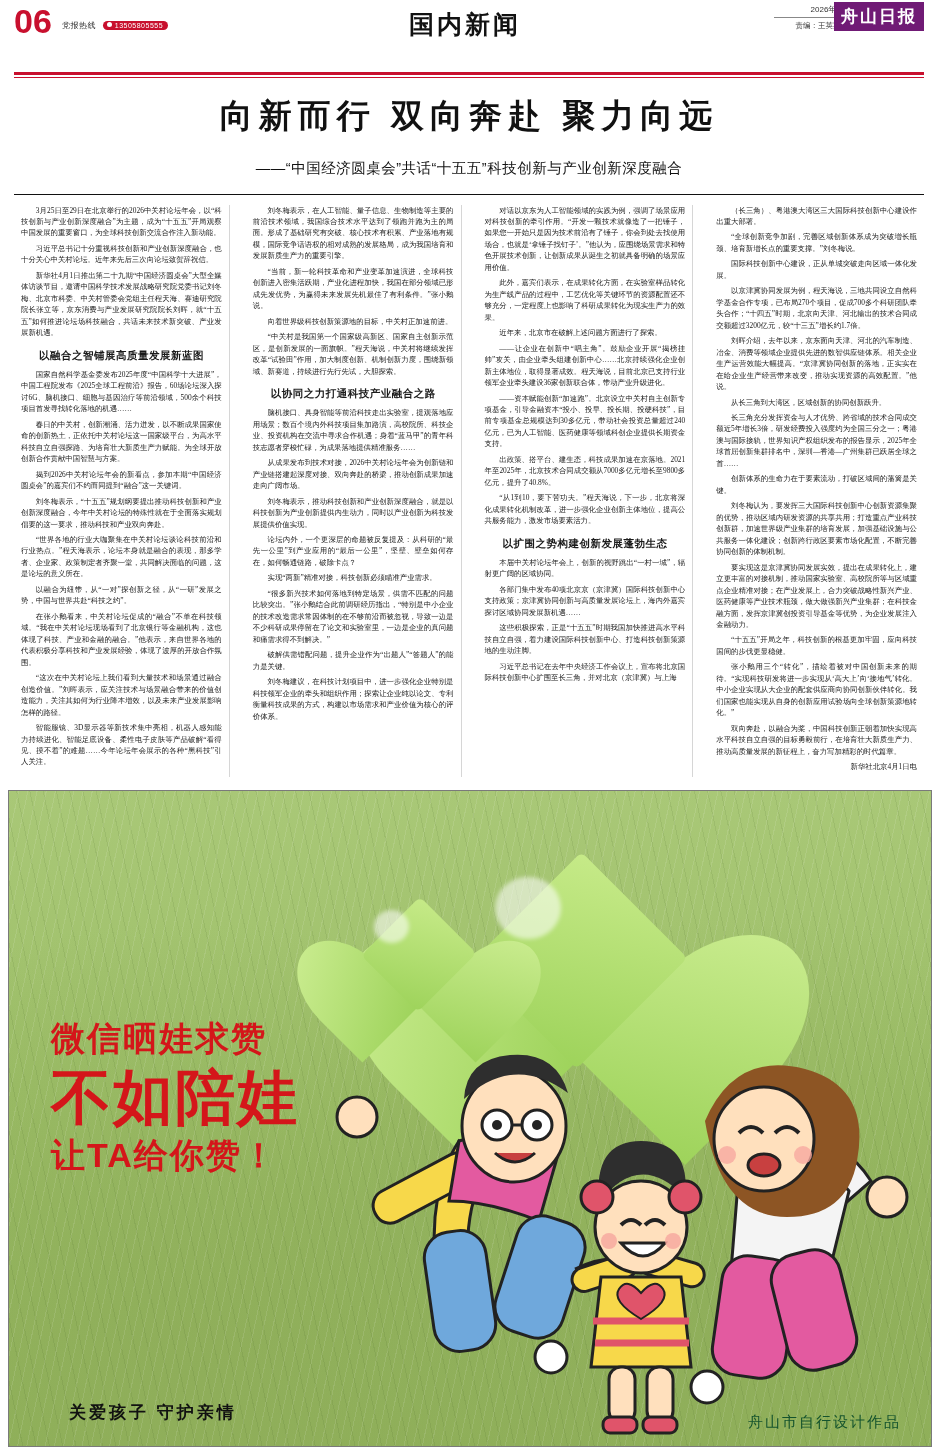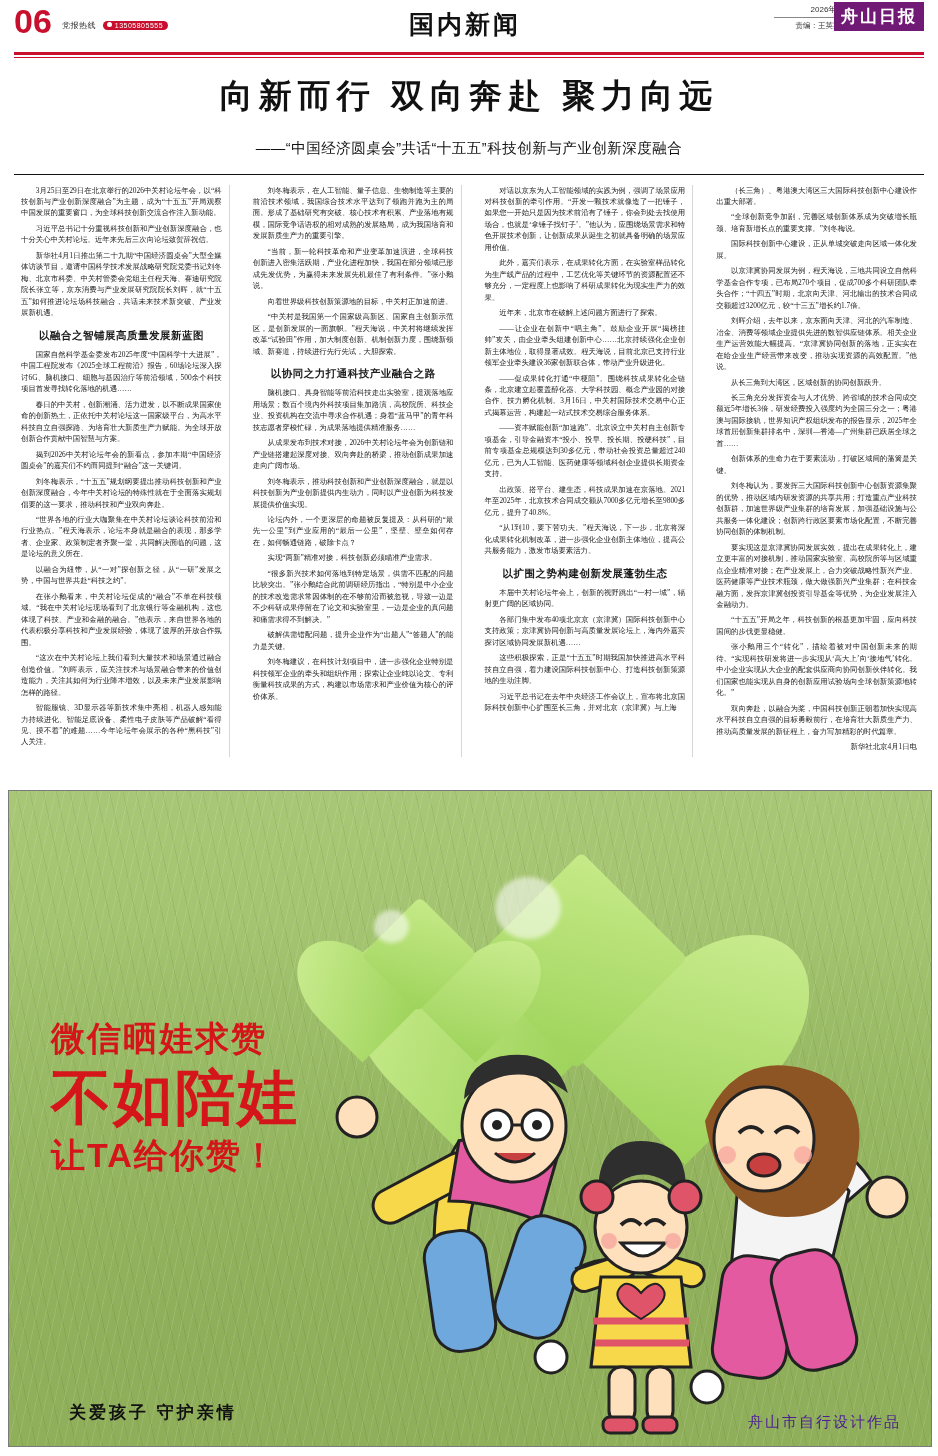--- a/index.html
+++ b/index.html
@@ -1,20 +1,20 @@
 <!DOCTYPE html>
 <html><head>
 <meta charset="utf-8">
 <style>
   html,body{margin:0;padding:0;background:#fff;}
   body{width:938px;height:1456px;font-family:"Liberation Serif",serif;color:#111;}
   .page{position:relative;width:938px;height:1456px;overflow:hidden;background:#fff;}
 
   
-  .masthead{position:relative;height:50px;padding:0 14px 0 14px;}
+  .masthead{position:relative;height:50px;padding:20px 14px 0 14px;}
   .page-num{position:absolute;left:14px;top:4px;font-family:"Liberation Sans",sans-serif;font-size:34px;font-weight:bold;color:#c8102e;line-height:1;}
   .hotline{position:absolute;left:62px;top:20px;font-family:"Liberation Sans",sans-serif;font-size:8px;color:#222;letter-spacing:.5px;}
   .hotline .badge{display:inline-block;background:#c8102e;color:#fff;border-radius:8px;padding:1px 5px 1px 4px;font-size:7px;margin-left:4px;}
   .hotline .dot{display:inline-block;width:5px;height:5px;border-radius:50%;background:#fff;margin-right:3px;vertical-align:1px;}
   .section-title{position:absolute;left:0;right:8px;top:8px;text-align:center;font-family:"Liberation Sans",sans-serif;font-weight:bold;font-size:25px;letter-spacing:3px;color:#111;}
   .masthead-right{position:absolute;right:14px;top:4px;text-align:right;}
   .issue-date{font-family:"Liberation Sans",sans-serif;font-size:8px;color:#333;border-bottom:1px solid #888;padding-bottom:2px;display:block;width:150px;text-align:center;}
   .editors{font-family:"Liberation Sans",sans-serif;font-size:7.5px;color:#333;margin-top:3px;display:block;width:150px;text-align:center;}
   .logo{position:absolute;right:14px;top:2px;}
   .logo-box{background:#701a75;color:#fff;font-family:"Liberation Serif",serif;font-weight:bold;font-size:17px;letter-spacing:2px;padding:3px 7px;display:inline-block;}
@@ -54,21 +54,21 @@
   .hshape i.l{left:0;transform:rotate(-45deg);transform-origin:100% 100%;}
   .hshape i.r{right:0;transform:rotate(45deg);transform-origin:0 100%;}
   .hshape u{position:absolute;left:25%;top:18%;width:50%;height:55%;background:linear-gradient(150deg,#c6ea88,#9ed35b);transform:rotate(45deg);border-radius:6px;}
   .hshape b.gloss{position:absolute;left:22%;top:16%;width:22%;height:22%;background:rgba(255,255,255,.55);border-radius:50%;filter:blur(2px);}
 
   .poster-text{position:absolute;left:42px;top:225px;width:330px;}
   .pt1{font-family:"Liberation Sans",sans-serif;font-weight:bold;font-size:34px;color:#d4161a;letter-spacing:2px;}
   .pt2{font-family:"Liberation Sans",sans-serif;font-weight:bold;font-size:60px;color:#d4161a;letter-spacing:2px;line-height:1.05;margin-top:4px;}
   .pt3{font-family:"Liberation Sans",sans-serif;font-weight:bold;font-size:34px;color:#d4161a;letter-spacing:2px;margin-top:4px;}
   .poster-foot-left{position:absolute;left:60px;bottom:22px;font-family:"Liberation Sans",sans-serif;font-weight:bold;font-size:17px;color:#111;letter-spacing:3px;}
-  .poster-foot-right{position:absolute;right:30px;bottom:14px;font-family:Liberation Serif, serif;font-size:15px;color:#4c1d95;letter-spacing:2px;}
+  .poster-foot-right{position:absolute;right:30px;bottom:14px;font-family:Liberation Serif, serif;font-size:15px;color:#14532d;letter-spacing:2px;}
 
   
   .people{position:absolute;left:300px;top:230px;width:620px;height:420px;}
 </style>
 </head>
 <body>
 
 <div class="page">
 
   <div class="masthead">
@@ -127,21 +127,20 @@
       <p>“很多新兴技术如何落地到特定场景，供需不匹配的问题比较突出。”张小鹅结合此前调研经历指出，“特别是中小企业的技术改造需求常因体制的在不够前沿而被忽视，导致一边是不少科研成果停留在了论文和实验室里，一边是企业的真问题和痛需求得不到解决。”</p>
       <p>破解供需错配问题，提升企业作为“出题人”“答题人”的能力是关键。</p>
       <p>刘冬梅建议，在科技计划项目中，进一步强化企业特别是科技领军企业的牵头和组织作用；探索让企业纯以论文、专利衡量科技成果的方式，构建以市场需求和产业价值为核心的评价体系。</p>
     </div>
 
     <div class="col">
       <p>对话以京东为人工智能领域的实践为例，强调了场景应用对科技创新的牵引作用。“开发一颗技术就像造了一把锤子，如果您一开始只是因为技术前沿有了锤子，你会到处去找使用场合，也就是‘拿锤子找钉子’。”他认为，应围绕场景需求和特色开展技术创新，让创新成果从诞生之初就具备明确的场景应用价值。</p>
       <p>此外，嘉宾们表示，在成果转化方面，在实验室样品转化为生产线产品的过程中，工艺优化等关键环节的资源配置还不够充分，一定程度上也影响了科研成果转化为现实生产力的效果。</p>
       <p>近年来，北京市在破解上述问题方面进行了探索。</p>
       <p>——让企业在创新中“唱主角”。鼓励企业开展“揭榜挂帅”攻关，由企业牵头组建创新中心……北京持续强化企业创新主体地位，取得显著成效。程天海说，目前北京已支持行业领军企业牵头建设36家创新联合体，带动产业升级进化。</p>
-      <p>——促成果转化打通“中梗阻”。围绕科技成果转化企链条，北京建立起覆盖醇化器、大学科技园、概念产业园的对接合作、技力孵化机制。3月16日，中关村国际技术交易中心正式揭幕运营，构建起一站式技术交易综合服务体系。</p>
       <p>——资本赋能创新“加速跑”。北京设立中关村自主创新专项基金，引导金融资本“投小、投早、投长期、投硬科技”，目前专项基金总规模达到30多亿元，带动社会投资总量超过240亿元，已为人工智能、医药健康等领域科创企业提供长期资金支持。</p>
       <p>出政策、搭平台、建生态，科技成果加速在京落地。2021年至2025年，北京技术合同成交额从7000多亿元增长至9800多亿元，提升了40.8%。</p>
       <p>“从1到10，要下苦功夫。”程天海说，下一步，北京将深化成果转化机制改革，进一步强化企业创新主体地位，提高公共服务能力，激发市场要素活力。</p>
       <div class="sub-h">以扩围之势构建创新发展蓬勃生态</div>
       <p>本届中关村论坛年会上，创新的视野跳出“一村一城”，辐射更广阔的区域协同。</p>
       <p>各部门集中发布40项北京京（京津冀）国际科技创新中心支持政策；京津冀协同创新与高质量发展论坛上，海内外嘉宾探讨区域协同发展新机遇……</p>
       <p>这些积极探索，正是“十五五”时期我国加快推进高水平科技自立自强，着力建设国际科技创新中心、打造科技创新策源地的生动注脚。</p>
       <p>习近平总书记在去年中央经济工作会议上，宣布将北京国际科技创新中心扩围至长三角，并对北京（京津冀）与上海</p>
     </div>
 

